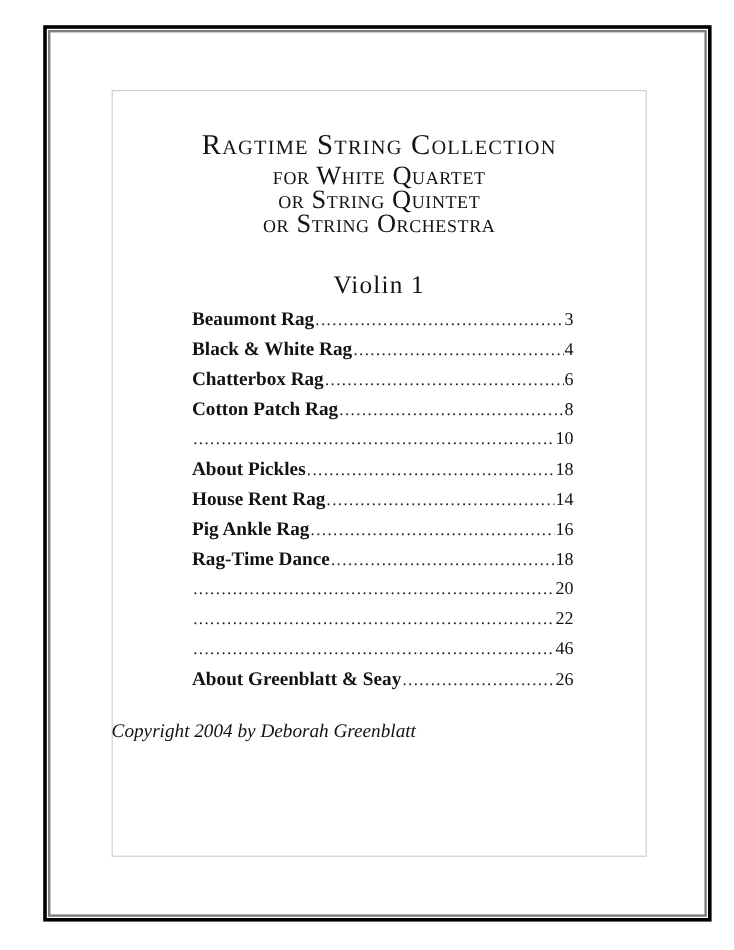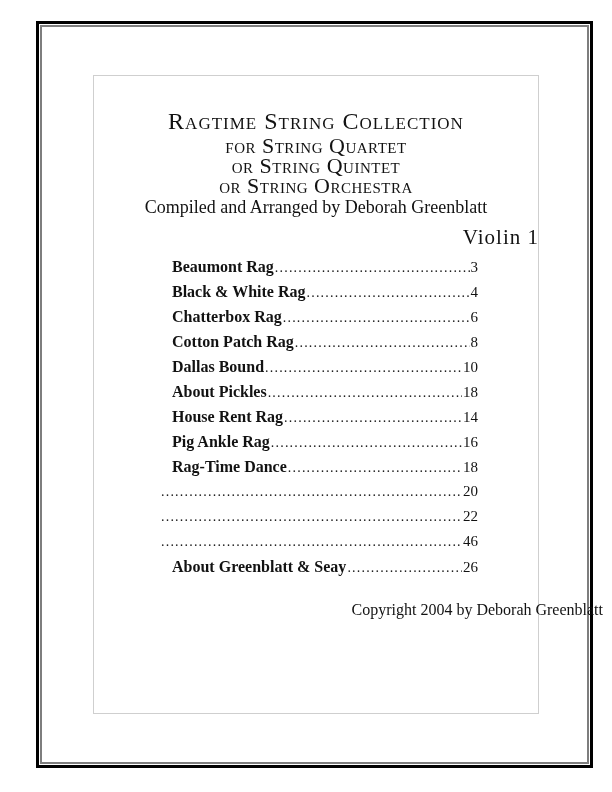--- a/index.html
+++ b/index.html
@@ -69,83 +69,82 @@
     font-size: 18px;
     line-height: 20px;
     margin-top: 1px;
     white-space: nowrap;
   }
   .part-title {
     position: absolute;
     left: 93px;
     top: 224px;
     width: 446px;
-    text-align: right;
+    text-align: center;
     font-size: 21px;
     line-height: 26px;
     letter-spacing: 1px;
   }
   .toc {
     position: absolute;
     left: 160px;
     top: 254px;
     width: 318px;
   }
   .toc-row {
     display: flex;
     align-items: baseline;
     height: 25px;
     line-height: 25px;
   }
   .toc-title {
     font-weight: bold;
     font-size: 16px;
     white-space: nowrap;
-    margin-left: 12px;
   }
   .toc-leader {
     flex: 1;
     overflow: hidden;
     white-space: nowrap;
     font-size: 14px;
     letter-spacing: 1.2px;
     margin: 0 1px 0 1px;
     color: #1c1c1c;
   }
   .toc-page {
     font-size: 15px;
     white-space: nowrap;
   }
   .copyright {
     position: absolute;
     left: 93px;
     top: 600px;
     width: 510px;
-    text-align: right;
+    text-align: left;
     font-size: 16px;
     line-height: 20px;
+    font-style: italic;
   }
 </style>
 </head>
 <body>
 
 <div class="page">
 
   <div class="outer-frame">
     <div class="mid-frame"></div>
   </div>
 
   <div class="inner-frame"></div>
 
   <div class="title-block">
     <div class="title-main">Ragtime String Collection</div>
-    <div class="title-sub">for String Quartet</div>
+    <div class="title-sub">for White Quartet</div>
     <div class="title-sub">or String Quintet</div>
     <div class="title-sub">or String Orchestra</div>
-    <div class="byline">Compiled and Arranged by Deborah Greenblatt</div>
   </div>
 
   <div class="part-title">Violin 1</div>
 
   <div class="toc" id="toc">
       <div class="toc-row">
         <span class="toc-title">Beaumont Rag</span>
         <span class="toc-leader">........................................................................................................................</span>
         <span class="toc-page">3</span>
       </div>
@@ -158,21 +157,20 @@
         <span class="toc-title">Chatterbox Rag</span>
         <span class="toc-leader">........................................................................................................................</span>
         <span class="toc-page">6</span>
       </div>
       <div class="toc-row">
         <span class="toc-title">Cotton Patch Rag</span>
         <span class="toc-leader">........................................................................................................................</span>
         <span class="toc-page">8</span>
       </div>
       <div class="toc-row">
-        <span class="toc-title">Dallas Bound</span>
         <span class="toc-leader">........................................................................................................................</span>
         <span class="toc-page">10</span>
       </div>
       <div class="toc-row">
         <span class="toc-title">About Pickles</span>
         <span class="toc-leader">........................................................................................................................</span>
         <span class="toc-page">18</span>
       </div>
       <div class="toc-row">
         <span class="toc-title">House Rent Rag</span>

